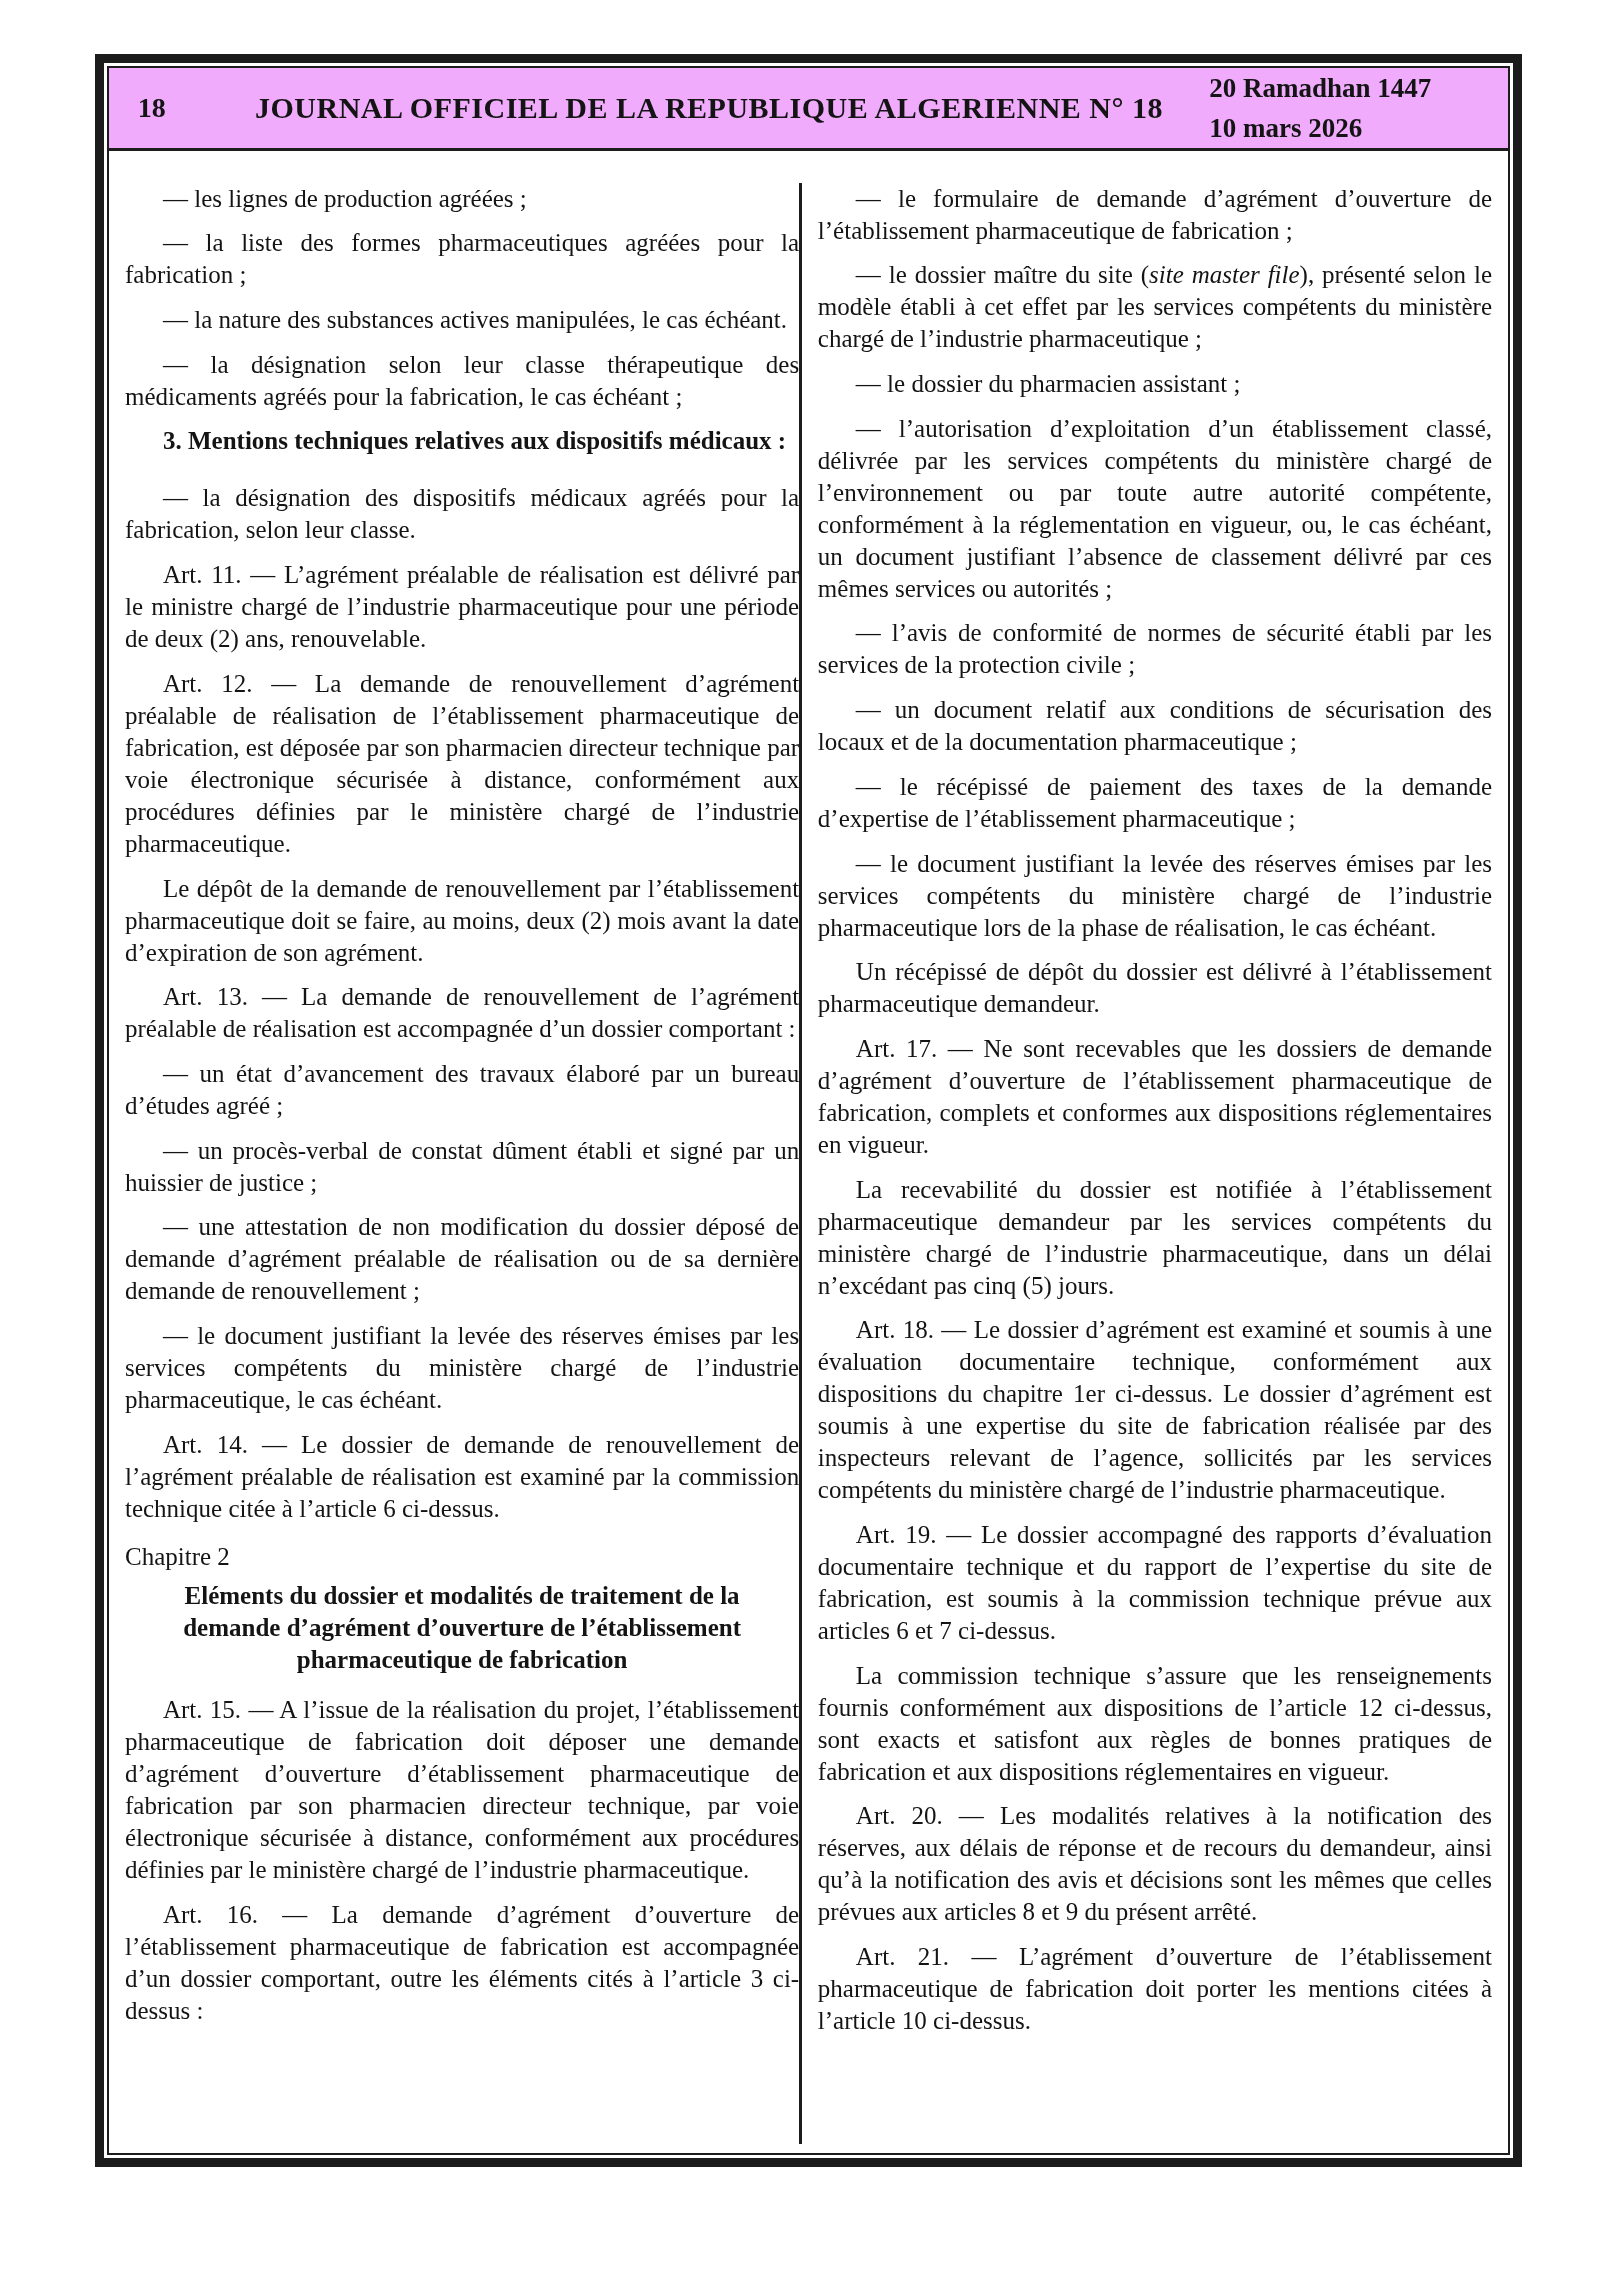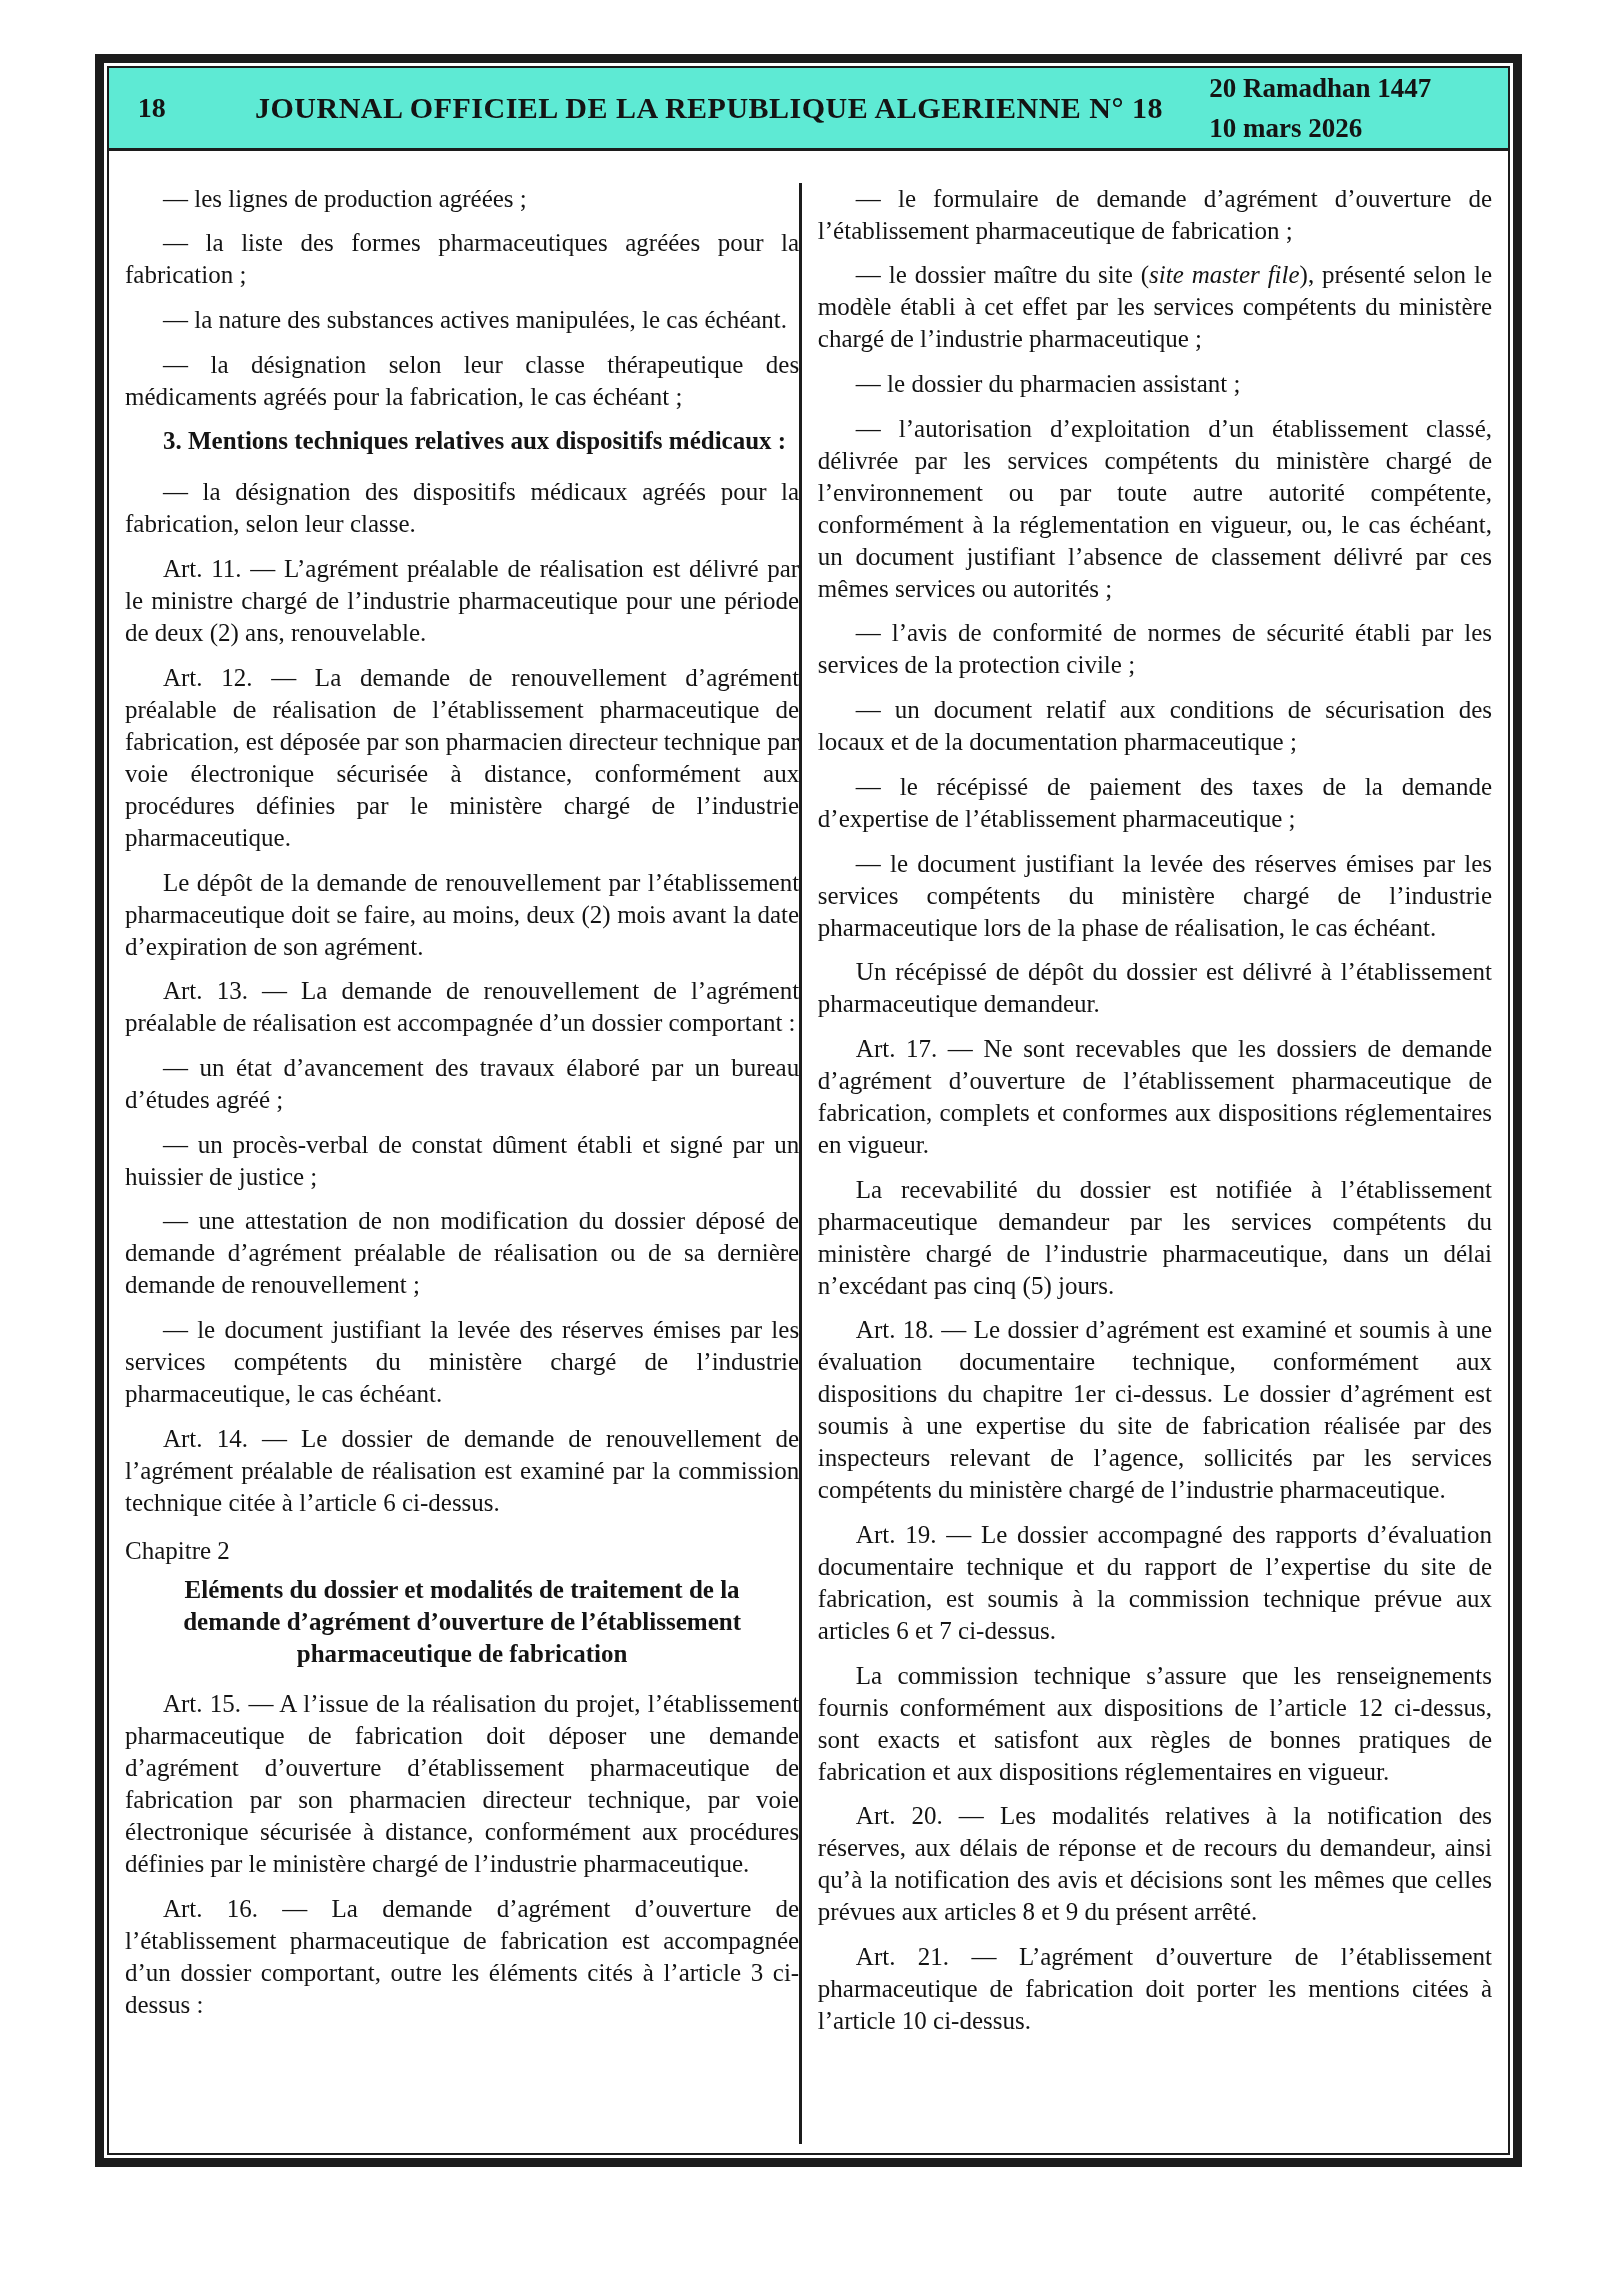--- a/index.html
+++ b/index.html
@@ -20,21 +20,21 @@
   }
   .inner-frame {
     width: 100%; height: 100%;
     border: 2.7px solid #1c1c1c;
     display: flex;
     flex-direction: column;
     overflow: hidden;
   }
   .page-header {
     flex: 0 0 83px;
-    background: #5eead4;
+    background: #f0abfc;
     border-bottom: 3.6px solid #1c1c1c;
     display: flex;
     align-items: center;
     font-weight: bold;
   }
   .page-number {
     flex: 0 0 100px;
     padding-left: 29px;
     font-size: 28px;
   }
@@ -65,21 +65,21 @@
   .col.right { padding-left: 16px; }
   .column-divider {
     flex: 0 0 2.7px;
     background: #1c1c1c;
   }
   .blk {
     text-align: justify;
     text-indent: 38px;
     margin-bottom: 12.7px;
   }
-  .blk.heading { font-weight: bold; margin-top: 11px; margin-bottom: 19px; }
+  .blk.heading { font-weight: bold; margin-top: 11px; margin-bottom: 25px; }
   .blk.chapter {
     text-align: left; text-indent: 0;
     margin-top: 16.3px; margin-bottom: 7.2px;
   }
   .blk.chapter_title {
     text-align: center; text-indent: 0;
     font-weight: bold;
     margin-bottom: 18px;
     padding: 0 25px;
   }

